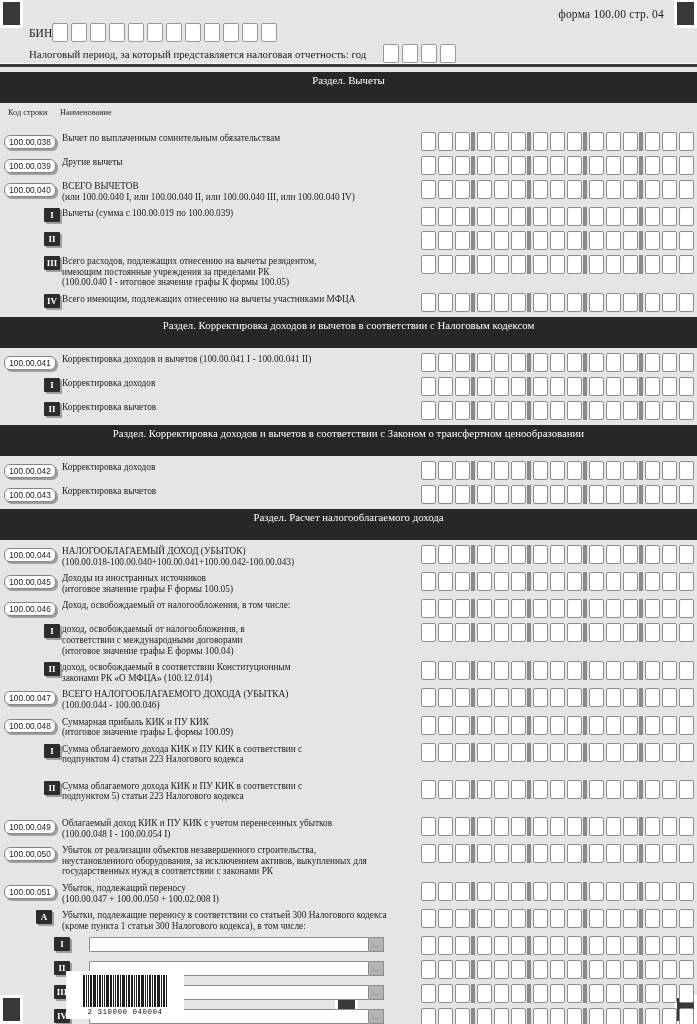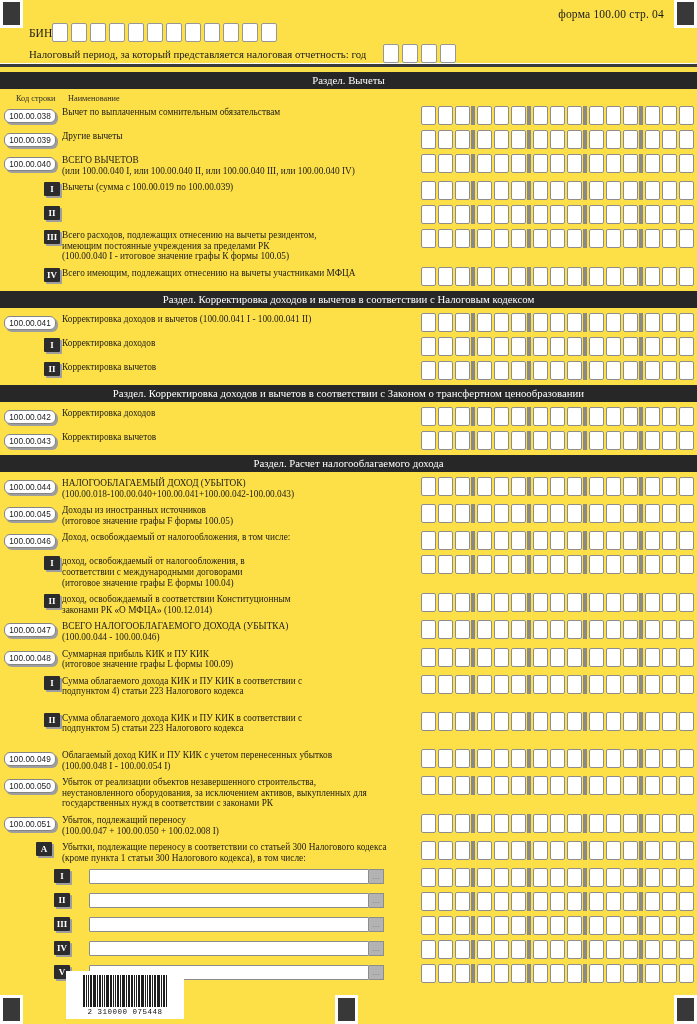--- a/index.html
+++ b/index.html
@@ -1,31 +1,31 @@
 <!DOCTYPE html>
 <html><head>
 <meta charset="utf-8">
 <style>
   *{box-sizing:border-box;margin:0;padding:0}
   body{background:#bdbdbd;margin:0}
-  .page{position:relative;width:697px;height:1024px;margin:0 auto;background:#fde047;
+  .page{position:relative;width:697px;height:1024px;margin:0 auto;background:#e5e5e5;
         font-family:"Liberation Serif",serif;color:#1b1b1b;overflow:hidden}
   .corner{position:absolute;width:17px;height:23px;background:#383838;box-shadow:0 0 0 3px #fdfdfd}
   .corner.tl{left:3px;top:2px}.corner.tr{right:3px;top:2px}
   .corner.bl{left:3px;top:998px}.corner.bc{left:338px;top:998px}.corner.br{right:3px;top:998px}
   .form-ref{position:absolute;top:8px;right:33px;font-size:11.5px;letter-spacing:.2px}
   .bin-row{position:absolute;left:29px;top:23px;display:flex;align-items:center;gap:0;font-size:11.5px}
   .cellstrip{display:flex;gap:3px}
   .bcell{width:16px;height:19px;background:#fff;border:1px solid #979797;border-radius:2px}
   .period-row{position:absolute;left:29px;top:44px;display:flex;align-items:center;gap:17px;font-size:10.8px}
   .hr-line{position:absolute;left:0;top:63px;width:697px;height:4px;background:#3a3a3a;border-top:1px solid #fbfbfb}
   .form-body{position:absolute;left:0;top:70px;width:697px}
   .section-band{background:#272727;color:#fff;text-align:center;font-size:10.8px;
-                height:17px;line-height:17px;margin:2px 0 5px}
-  .colhead{display:flex;font-size:8.3px;color:#2a2a2a;margin:0 0 3px;padding-left:16px}
+                height:31px;line-height:17px;margin:2px 0 5px}
+  .colhead{display:flex;font-size:8.3px;color:#2a2a2a;margin:0 0 15px;padding-left:8px}
   .colhead .c1{width:52px}
   .row{display:flex;align-items:flex-start;margin-bottom:5px}
   .row.gapx{margin-bottom:15px}
   .left{width:60px;flex:none;display:flex;align-items:flex-start}
   .code-box{margin-left:4px;margin-top:3px;width:52px;height:14px;background:#fff;border:1px solid #858585;
             box-shadow:2px 2px 0 #9e9e9e;font-family:"Liberation Sans",sans-serif;font-size:8.3px;
             text-align:center;line-height:12px;border-radius:6px;color:#222}
   .chip{width:16px;height:14px;background:#2c2c2c;color:#fff;font-size:9px;font-weight:bold;
         text-align:center;line-height:14px;box-shadow:2px 2px 0 #9e9e9e;border-radius:1px;flex:none;margin-top:1px}
   .row.roman .chip{margin-left:44px}
@@ -1247,15 +1247,15 @@
         <span class="bar" style="width: 1px;"></span>
         <span class="bar" style="width: 1px;"></span>
         <span class="bar" style="width: 2px;"></span>
         <span class="bar" style="width: 1px;"></span>
         <span class="bar" style="width: 2px;"></span>
         <span class="bar" style="width: 3px;"></span>
         <span class="bar" style="width: 1px;"></span>
         <span class="bar" style="width: 2px;"></span>
         <span class="bar" style="width: 1px;"></span>
       </div>
-    <div class="bdigits">2 310000 075448</div>
+    <div class="bdigits">2 310000 040004</div>
   </div>
 </div>
 
 </body></html>

